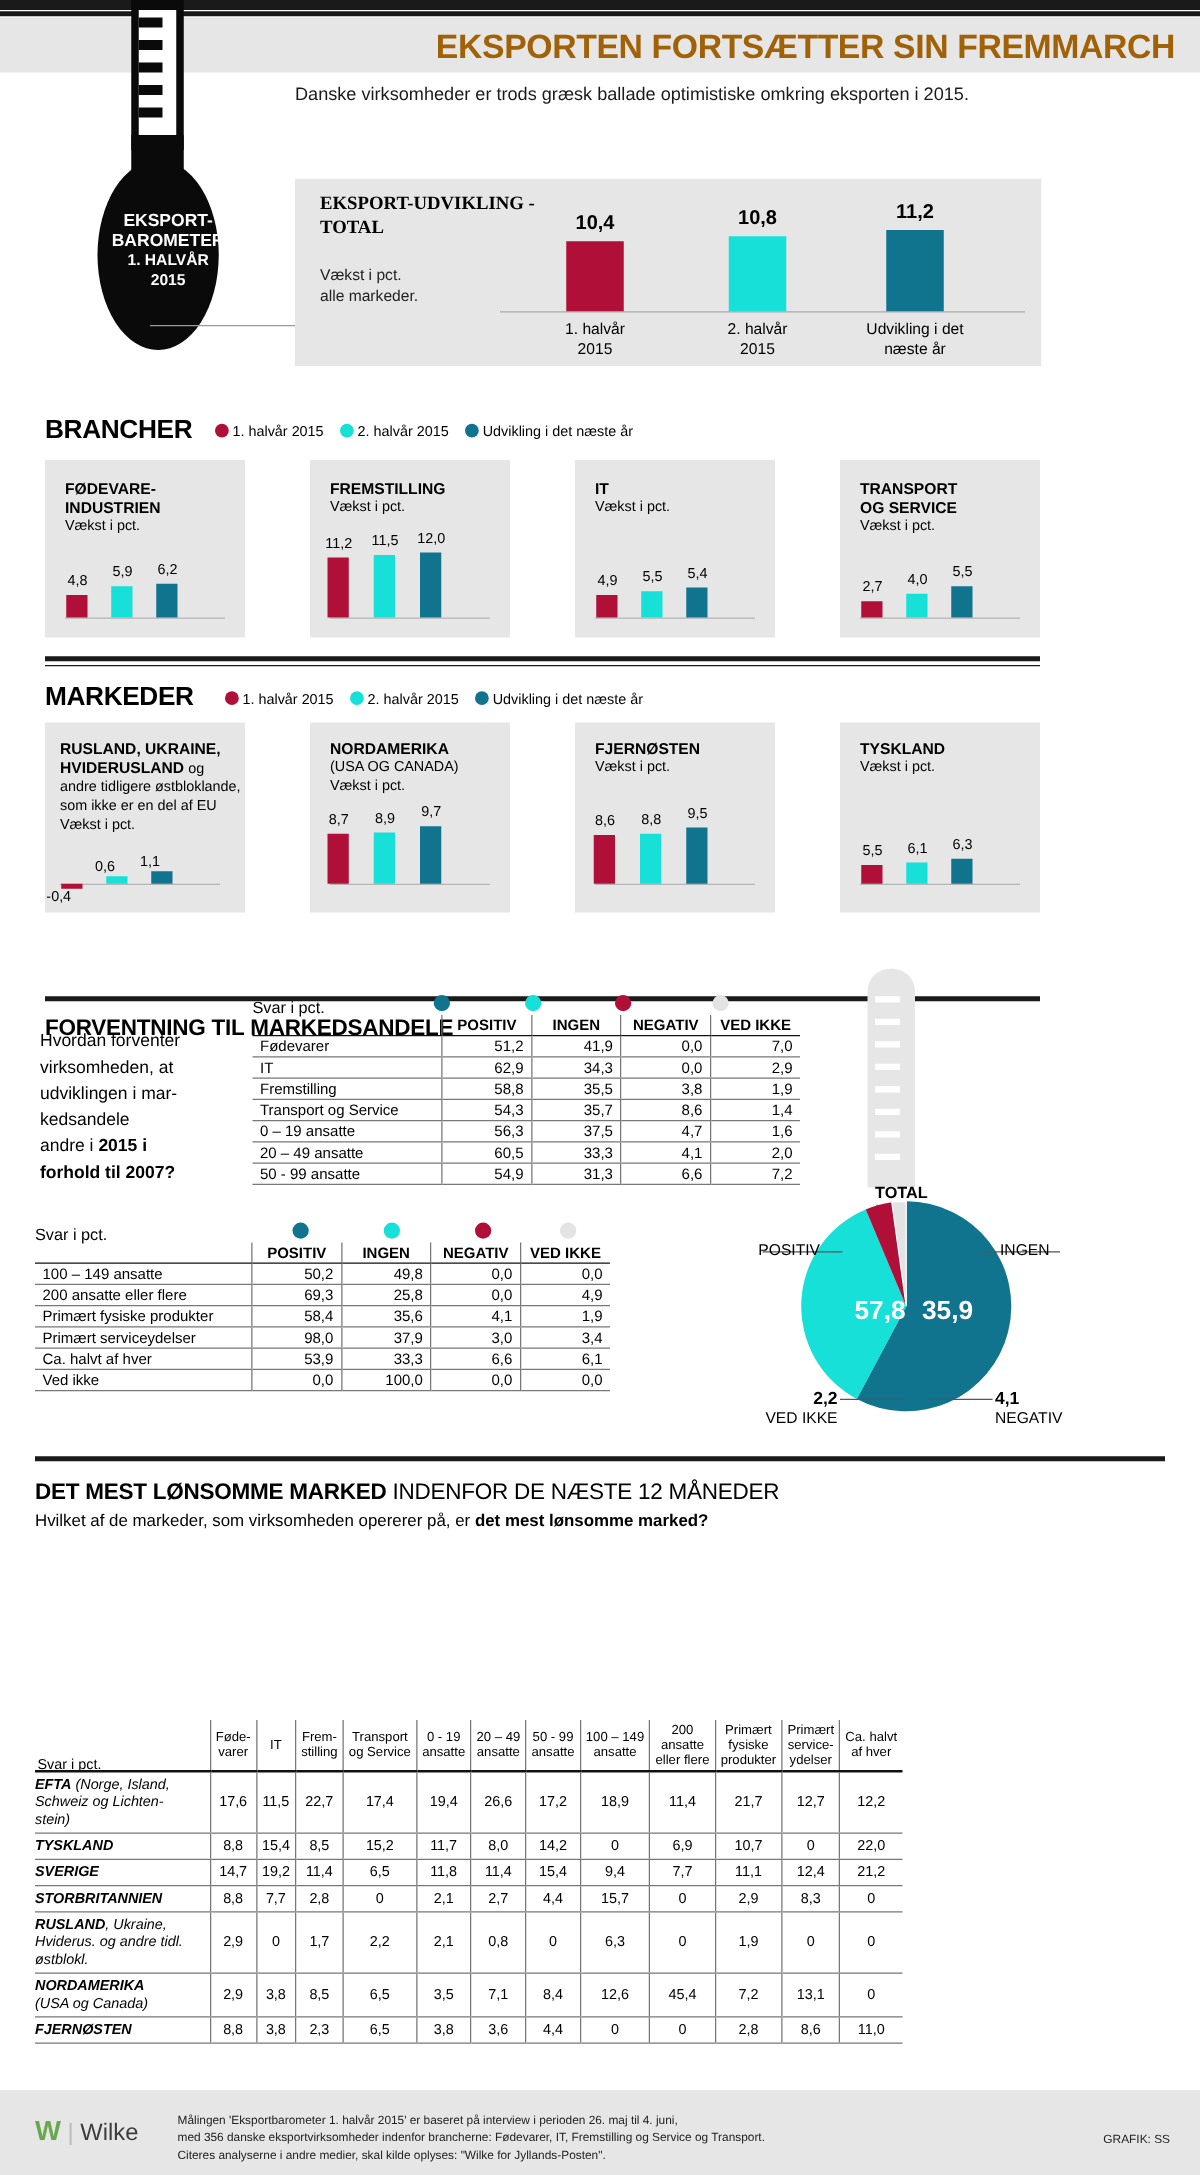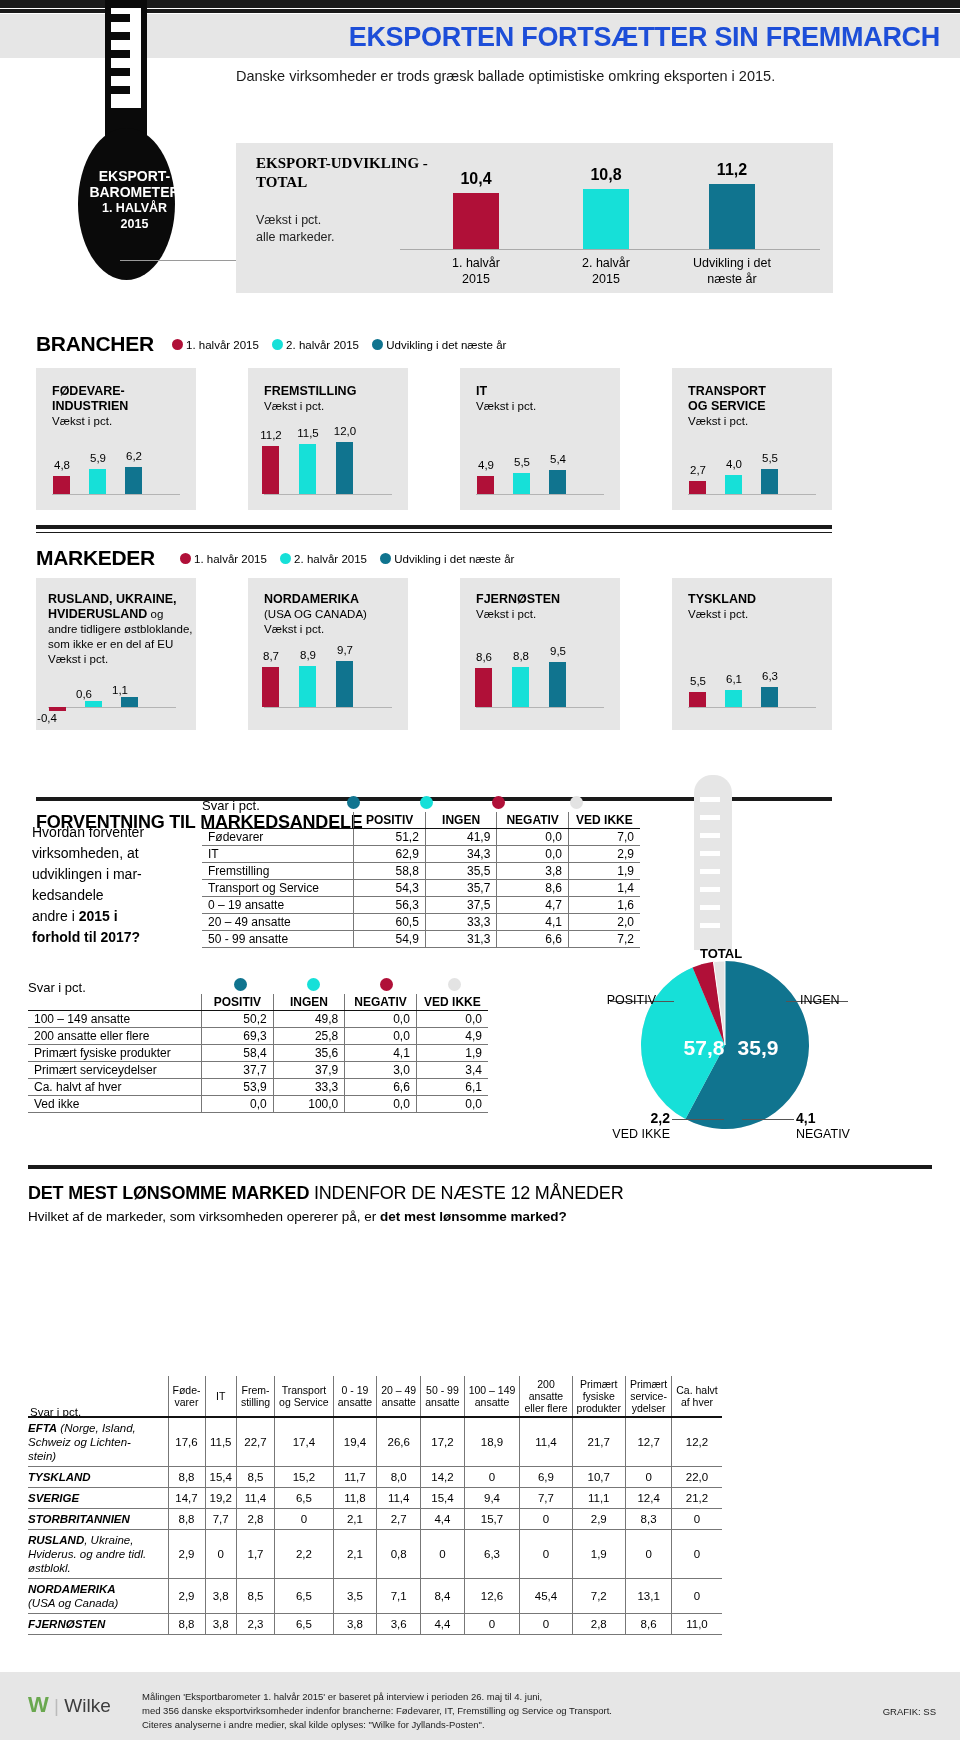--- a/index.html
+++ b/index.html
@@ -10,21 +10,21 @@
     position:relative; overflow:hidden;
   }
   .page { position:relative; width:960px; height:1740px; }
 
   
   .topbar { position:absolute; left:0; top:0; width:960px; height:8px; background:#1a1a1a; }
   .topbar2 { position:absolute; left:0; top:9px; width:960px; height:4px; background:#1a1a1a; }
   .head-band { position:absolute; left:0; top:14px; width:960px; height:44px; background:#e6e6e6; }
   .head-title {
     position:absolute; left:250px; top:18px; width:690px; height:38px;
-    color:#1d4ed8; font-size:27px; font-weight:bold; letter-spacing:-.3px;
+    color:#a16207; font-size:27px; font-weight:bold; letter-spacing:-.3px;
     text-align:right; line-height:38px;
   }
   .intro {
     position:absolute; left:236px; top:66px; width:640px;
     font-size:14.5px; line-height:21px; color:#1a1a1a;
   }
 
   
   .thermo { position:absolute; left:78px; top:0px; width:120px; height:280px; }
   .thermo .stem { position:absolute; left:27px; top:0px; width:42px; height:120px; background:#0a0a0a; }
@@ -301,21 +301,21 @@
   <div class="sec-rule" style="top:797px;"></div>
 
   <div class="blk-title" style="left:36px; top:812px;">FORVENTNING TIL MARKEDSANDELE</div>
 
   <div class="qtext" style="left: 32px; width: 170px; top: 822px;">
     <div style="margin-top:0">Hvordan forventer</div>
     <div>virksomheden, at</div>
     <div>udviklingen i mar-</div>
     <div>kedsandele</div>
     <div><span>andre i </span><b>2015 i</b></div>
-    <div><b>forhold til 2017?</b></div>
+    <div><b>forhold til 2007?</b></div>
   </div>
 
   <div class="svar" style="left:202px; top:798px;">Svar i pct.</div>
   <div class="dotrow" style="left:0; top:0;">
     <span style="left:347px; top:796px; background:#10748f;"></span>
     <span style="left:420px; top:796px; background:#16e0d8;"></span>
     <span style="left:492px; top:796px; background:#b01038;"></span>
     <span style="left:570px; top:796px; background:#e3e3e3;"></span>
   </div>
 
@@ -417,21 +417,21 @@
         </tr>
         <tr>
           <td class="lbl">Primært fysiske produkter</td>
           <td class="num">58,4</td>
           <td class="num">35,6</td>
           <td class="num">4,1</td>
           <td class="num">1,9</td>
         </tr>
         <tr>
           <td class="lbl">Primært serviceydelser</td>
-          <td class="num">37,7</td>
+          <td class="num">98,0</td>
           <td class="num">37,9</td>
           <td class="num">3,0</td>
           <td class="num">3,4</td>
         </tr>
         <tr>
           <td class="lbl">Ca. halvt af hver</td>
           <td class="num">53,9</td>
           <td class="num">33,3</td>
           <td class="num">6,6</td>
           <td class="num">6,1</td>

